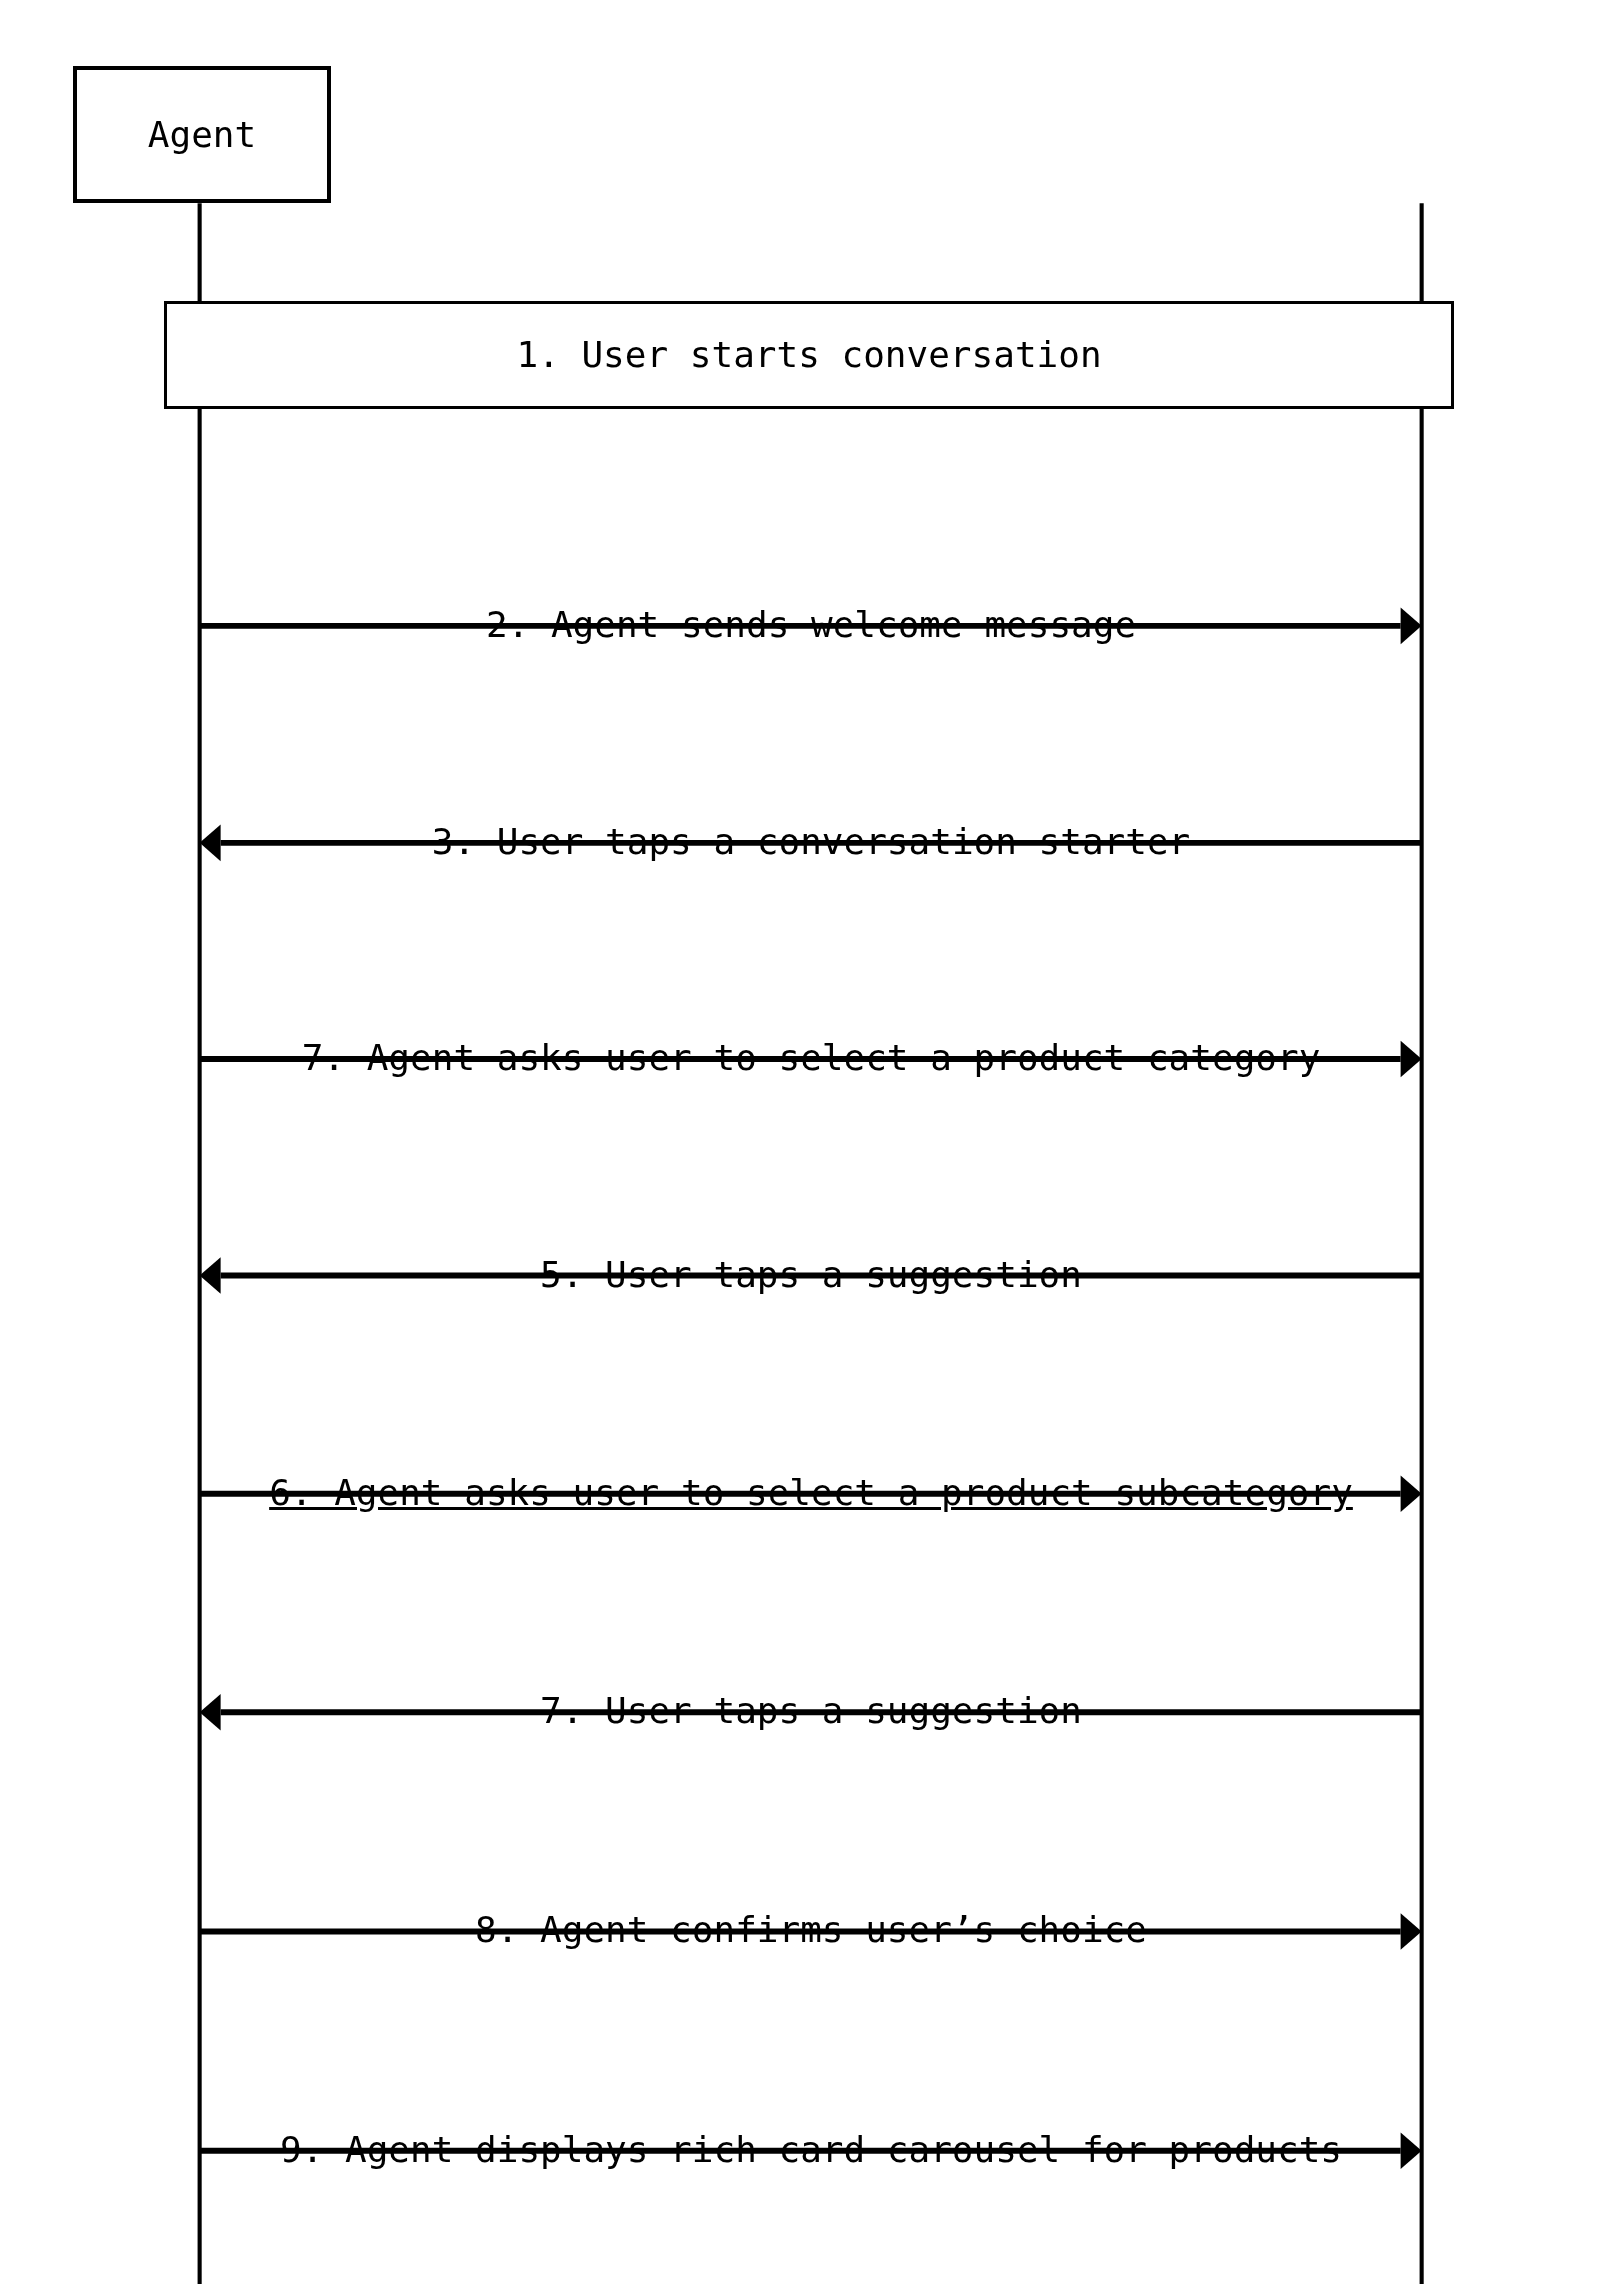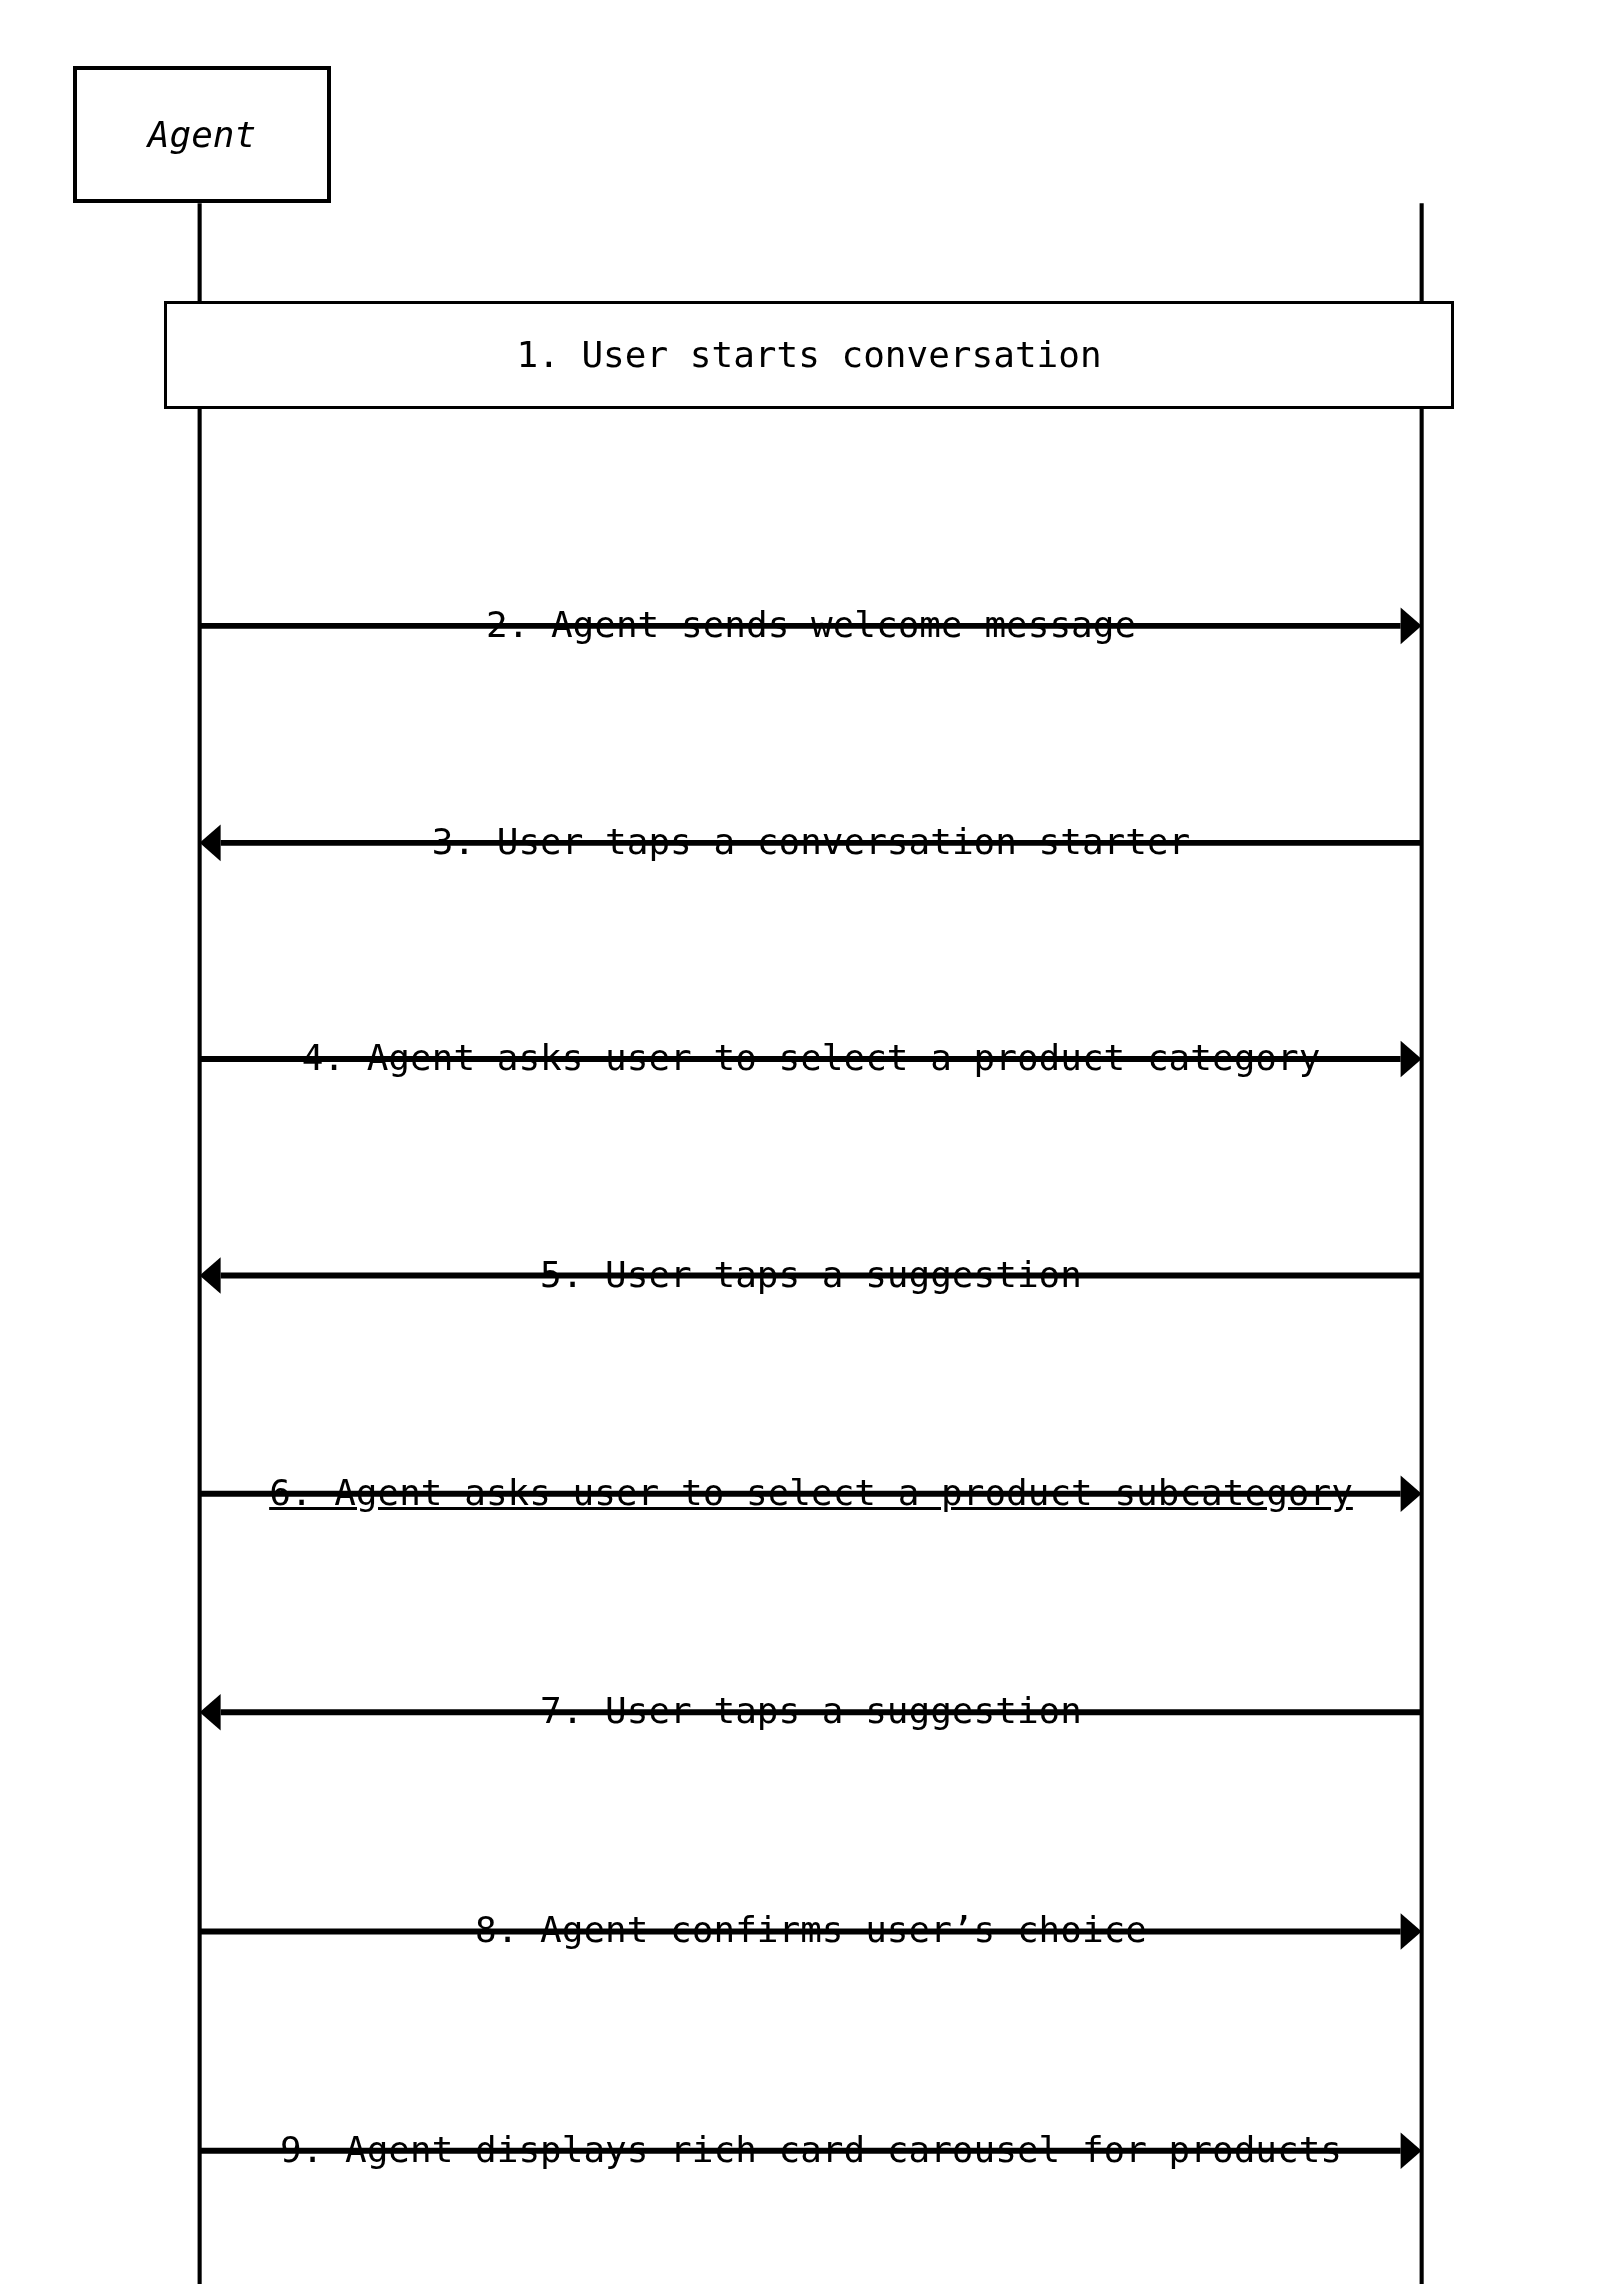--- a/index.html
+++ b/index.html
@@ -101,33 +101,33 @@
         <polygon points="437,5190 483,5150 483,5230" fill="#000000"></polygon>
         <line x1="437" y1="5672" x2="3066" y2="5672" stroke="#000000" stroke-width="13"></line>
         <polygon points="3112,5672 3066,5632 3066,5712" fill="#000000"></polygon>
         <line x1="437" y1="6152" x2="3066" y2="6152" stroke="#000000" stroke-width="13"></line>
         <polygon points="3112,6152 3066,6112 3066,6192" fill="#000000"></polygon>
         <line x1="3112" y1="6703" x2="483" y2="6703" stroke="#000000" stroke-width="13"></line>
         <polygon points="437,6703 483,6663 483,6743" fill="#000000"></polygon>
       </g>
   </svg>
 
-  <div class="participant-box" id="hdr-agent" style="left: 73px; top: 66px; width: 258px; height: 137px; font-style: italic;">
+  <div class="participant-box" id="hdr-agent" style="left: 73px; top: 66px; width: 258px; height: 137px;">
     <span class="participant-label">Agent</span>
   </div>
 
 
   <div class="note-box" id="note-1" style="left: 164px; top: 301px; width: 1290px; height: 108px;">
     <span class="note-label">1. User starts conversation</span>
   </div>
 
   <div id="msg-labels">
       <div class="msg-label" style="left: 811px; top: 556px;"><div>2. Agent sends welcome message</div></div>
       <div class="msg-label" style="left: 811px; top: 773px;"><div>3. User taps a conversation starter</div></div>
-      <div class="msg-label" style="left: 811px; top: 989px;"><div>4. Agent asks user to select a product category</div></div>
+      <div class="msg-label" style="left: 811px; top: 989px;"><div>7. Agent asks user to select a product category</div></div>
       <div class="msg-label" style="left: 811px; top: 1206px;"><div>5. User taps a suggestion</div></div>
       <div class="msg-label" style="left: 811px; top: 1424px; text-decoration: underline;"><div>6. Agent asks user to select a product subcategory</div></div>
       <div class="msg-label" style="left: 811px; top: 1642px;"><div>7. User taps a suggestion</div></div>
       <div class="msg-label" style="left: 811px; top: 1861px;"><div>8. Agent confirms user’s choice</div></div>
       <div class="msg-label" style="left: 811px; top: 2081px;"><div>9. Agent displays rich card carousel for products</div></div>
     </div>
 
 </div>
 
 

